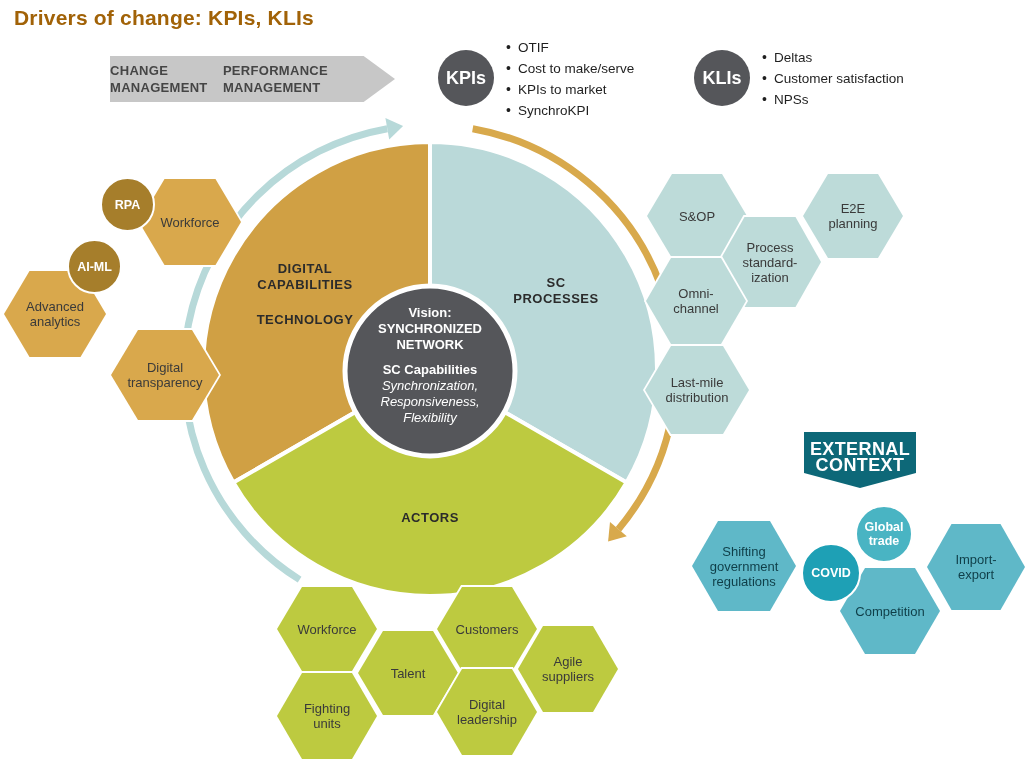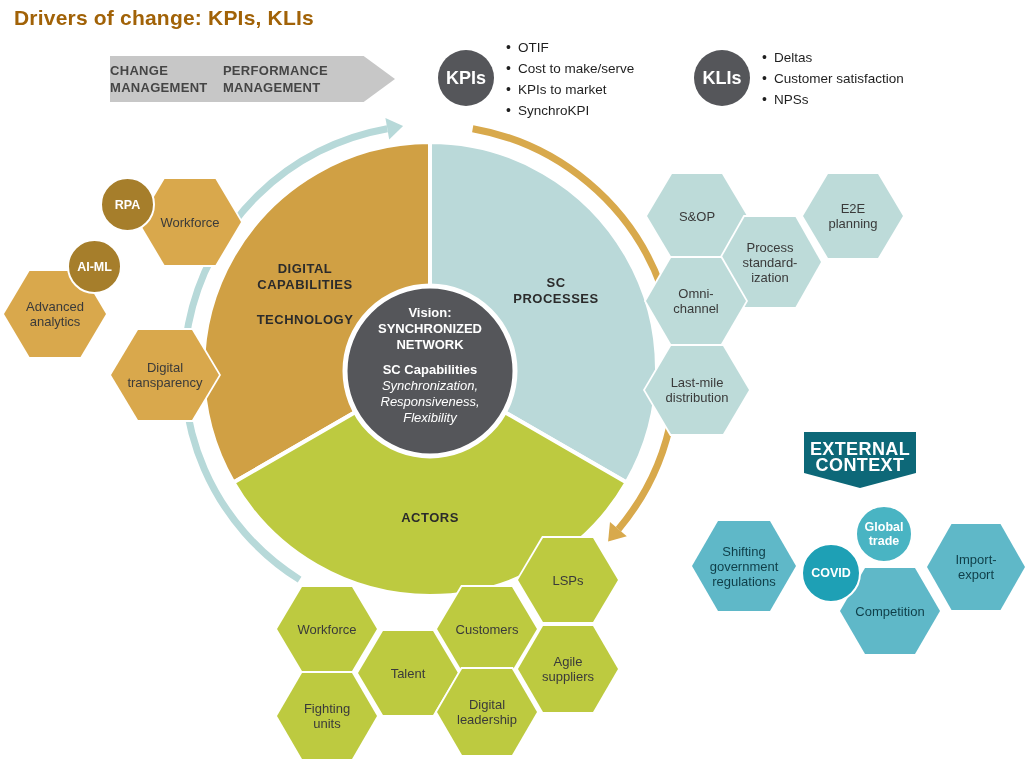--- a/index.html
+++ b/index.html
@@ -164,25 +164,20 @@
 channel</span>
       </div>
   </div>
   <div class="hex teal" style="left:643px;top:344px;width:108px;height:92px;">
     <div class="hex-inner">
         <span class="hex-label">Last-mile
 distribution</span>
       </div>
   </div>
 
-  <div class="hex green" style="left:516px;top:536px;width:104px;height:88px;">
-    <div class="hex-inner">
-        <span class="hex-label">LSPs</span>
-      </div>
-  </div>
   <div class="hex green" style="left:275px;top:585px;width:104px;height:88px;">
     <div class="hex-inner">
         <span class="hex-label">Workforce</span>
       </div>
   </div>
   <div class="hex green" style="left:435px;top:585px;width:104px;height:88px;">
     <div class="hex-inner">
         <span class="hex-label">Customers</span>
       </div>
   </div>

